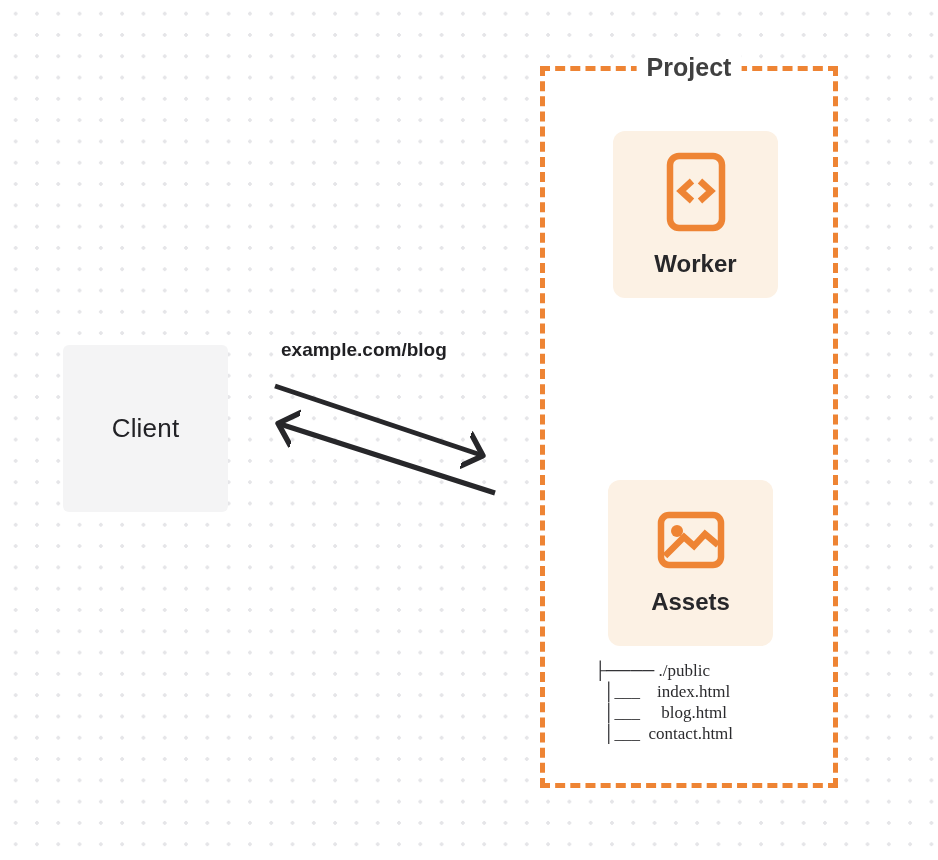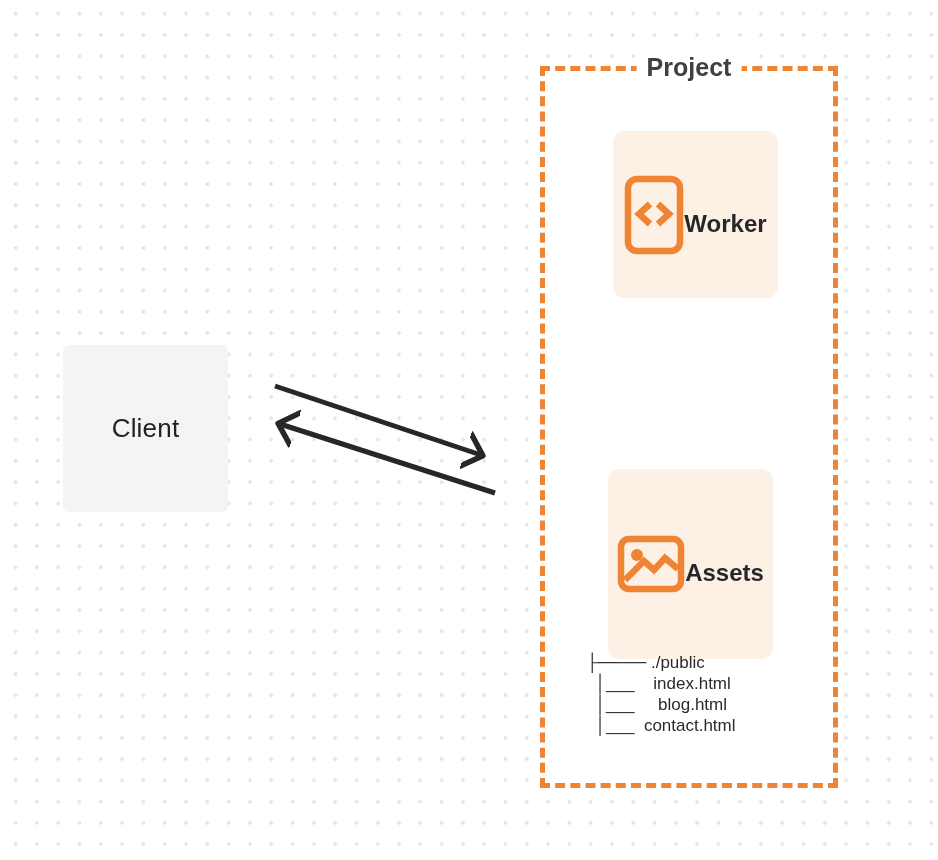--- a/index.html
+++ b/index.html
@@ -55,52 +55,53 @@
     font-size: 25px; font-weight: bold; color: #404040;
     white-space: nowrap;
   }
 
   
   .card {
     position: absolute;
     width: 165px; height: 167px;
     background: #fcf1e4;
     border-radius: 12px;
-    display: flex; 
+    display: flex; flex-direction: column;
     align-items: center; justify-content: center;
   }
   .card-worker { left: 68px; top: 60px; }
-  .card-assets { left: 63px; top: 398px; height: 190px; }
+  .card-assets { left: 63px; top: 409px; height: 166px; }
   .card .card-label {
     font-size: 24px; font-weight: bold; color: #27272a;
     margin-top: 18px;
   }
   .icon-wrap { display: block; line-height: 0; }
 
   
   .file-tree {
     position: absolute;
     left: 41px; top: 581px;
-    margin: 0;
-    font-family: Liberation Sans, sans-serif;
+    margin: 8px;
+    font-family: Liberation Serif, serif;
     font-size: 17px;
     line-height: 21px;
     color: #2b2b2e;
     white-space: pre;
   }
 </style>
 </head>
 <body>
 
 <div class="canvas">
 
   <div class="client-box">
     <span class="node-label">Client</span>
   </div>
 
+  <div class="url-label">example.com/blog</div>
 
   <svg class="arrows-svg" width="938" height="860" viewBox="0 0 938 860">
     <defs>
       <marker id="ah" markerWidth="12" markerHeight="12" refX="3.2" refY="4" orient="auto" markerUnits="strokeWidth">
         <path d="M0,0.6 L3.6,4 L0,7.4" fill="none" stroke="#27272a" stroke-width="1.1" stroke-linecap="round" stroke-linejoin="round"></path>
       </marker>
     </defs>
     <line x1="275" y1="386" x2="481" y2="455" stroke="#27272a" stroke-width="5" marker-end="url(#ah)"></line>
     <line x1="495" y1="493" x2="280" y2="424" stroke="#27272a" stroke-width="5" marker-end="url(#ah)"></line>
   </svg>

